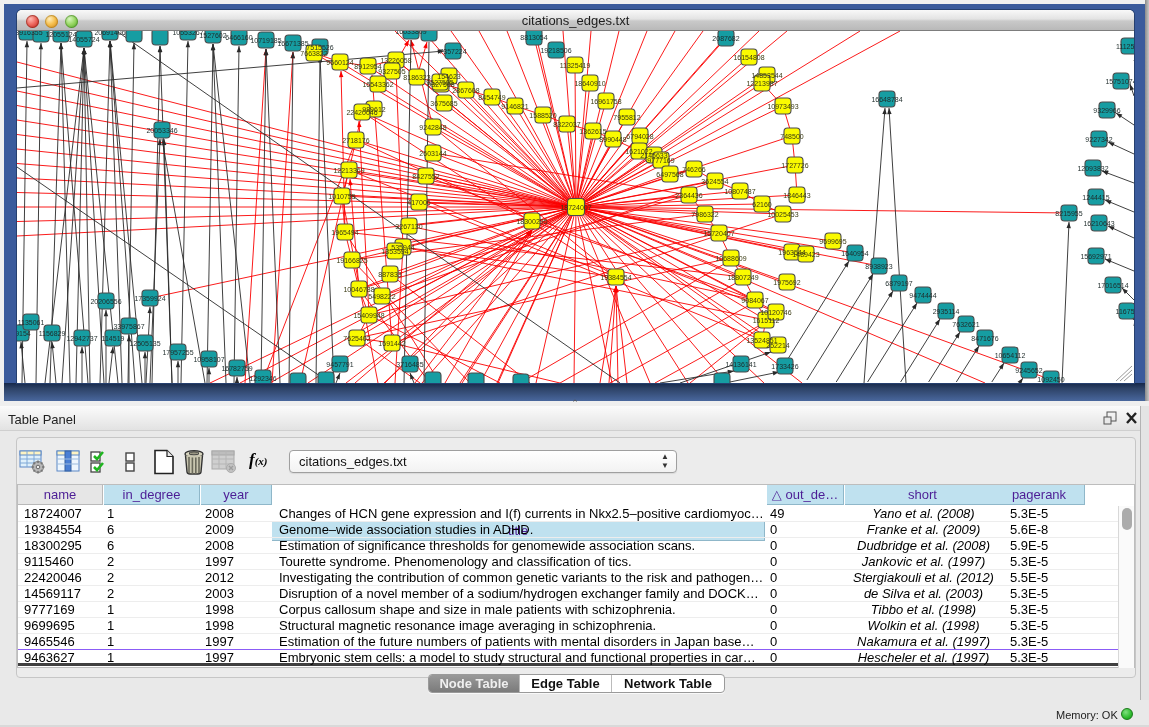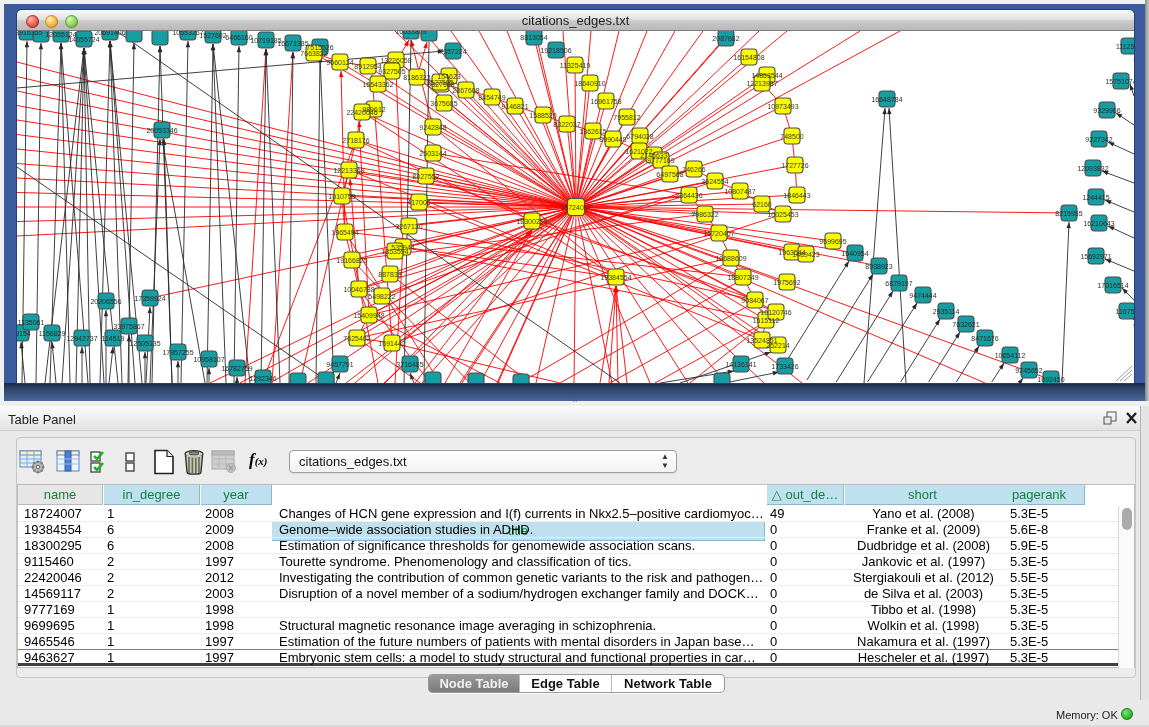--- a/index.html
+++ b/index.html
@@ -42,31 +42,31 @@
 
 
 .icon { position:absolute; top:449px; }
 #combo { left:289px; top:450px; width:388px; height:23px; background:linear-gradient(#ffffff,#f2f2f2);
   border:1px solid #9f9f9f; border-radius:4px; font-size:13px; color:#111; line-height:21px; padding-left:9px;
   box-shadow:0 1px 1px rgba(0,0,0,.08); }
 #comboarr { left:658px; top:452px; width:14px; height:19px; font-size:8px; color:#333; line-height:9px; text-align:center; }
 
 
 #tbl { left:17px; top:484px; width:1118px; height:184px; background:#ffffff; border:1px solid #bdbdbd; }
-#thead { position:absolute; left:0; top:0; height:21px; width:1024px; font-size:13px; color:#15803d; }
+#thead { position:absolute; left:0; top:0; height:21px; width:1024px; font-size:13px; color:#4c1d95; }
 #thead .th { position:absolute; top:0; height:20px; background:#bfe1ef; border-right:1px solid #8fb7c9;
   border-bottom:1px solid #8fb7c9; text-align:center; line-height:20px; }
 .tr { position:absolute; left:0; width:1116px; height:16px; font-size:13px; color:#000; line-height:16px; white-space:nowrap; }
 .tr div { position:absolute; top:0; height:16px; overflow:hidden; }
 .c0 { left:6px; width:85px; }
 .c1 { left:89px; width:90px; }
 .c2 { left:187px; width:80px; }
 .c3 { left:261px; width:494px; }
 .c4 { left:752px; width:75px; }
-.c5 { left:827px; width:157px; text-align:center; }
+.c5 { left:827px; width:157px; text-align:center;font-style:italic; }
 .c6 { left:992px; width:90px; }
 #scrollbar { position:absolute; left:1100px; top:21px; width:16px; height:162px; background:#fafafa; border-left:1px solid #d8d8d8; }
 #thumb { position:absolute; left:3px; top:2px; width:10px; height:22px; border-radius:5px; background:#ababab; }
 
 
 #tabs { left:428px; top:674px; width:297px; height:19px; border:1px solid #9a9a9a; border-radius:4px;
   background:#fff; font-size:13px; color:#111; box-shadow:0 1px 0 rgba(255,255,255,.7);font-weight:bold; }
 #tabs div { position:absolute; top:0; height:17px; line-height:17px; text-align:center; }
 #seg1 { left:0; width:90px; background:linear-gradient(#999999,#7b7b7b); color:#efefef; border-radius:3px 0 0 3px; }
 #seg2 { left:90px; width:92px; border-left:1px solid #bbb; }
@@ -965,20 +965,21 @@
           <div class="c2">2003</div>
           <div class="c3">Disruption of a novel member of a sodium/hydrogen exchanger family and DOCK…</div>
           <div class="c4">0</div>
           <div class="c5">de Silva et al. (2003)</div>
           <div class="c6">5.3E-5</div>
         </div>
 <div class="tr" style="top:96px;border-bottom:1px solid #ededed;">
           <div class="c0">9777169</div>
           <div class="c1">1</div>
           <div class="c2">1998</div>
+          <div class="c3">Corpus callosum shape and size in male patients with schizophrenia.</div>
           <div class="c4">0</div>
           <div class="c5">Tibbo et al. (1998)</div>
           <div class="c6">5.3E-5</div>
         </div>
 <div class="tr" style="top:112px;border-bottom:1px solid #ededed;">
           <div class="c0">9699695</div>
           <div class="c1">1</div>
           <div class="c2">1998</div>
           <div class="c3">Structural magnetic resonance image averaging in schizophrenia.</div>
           <div class="c4">0</div>

